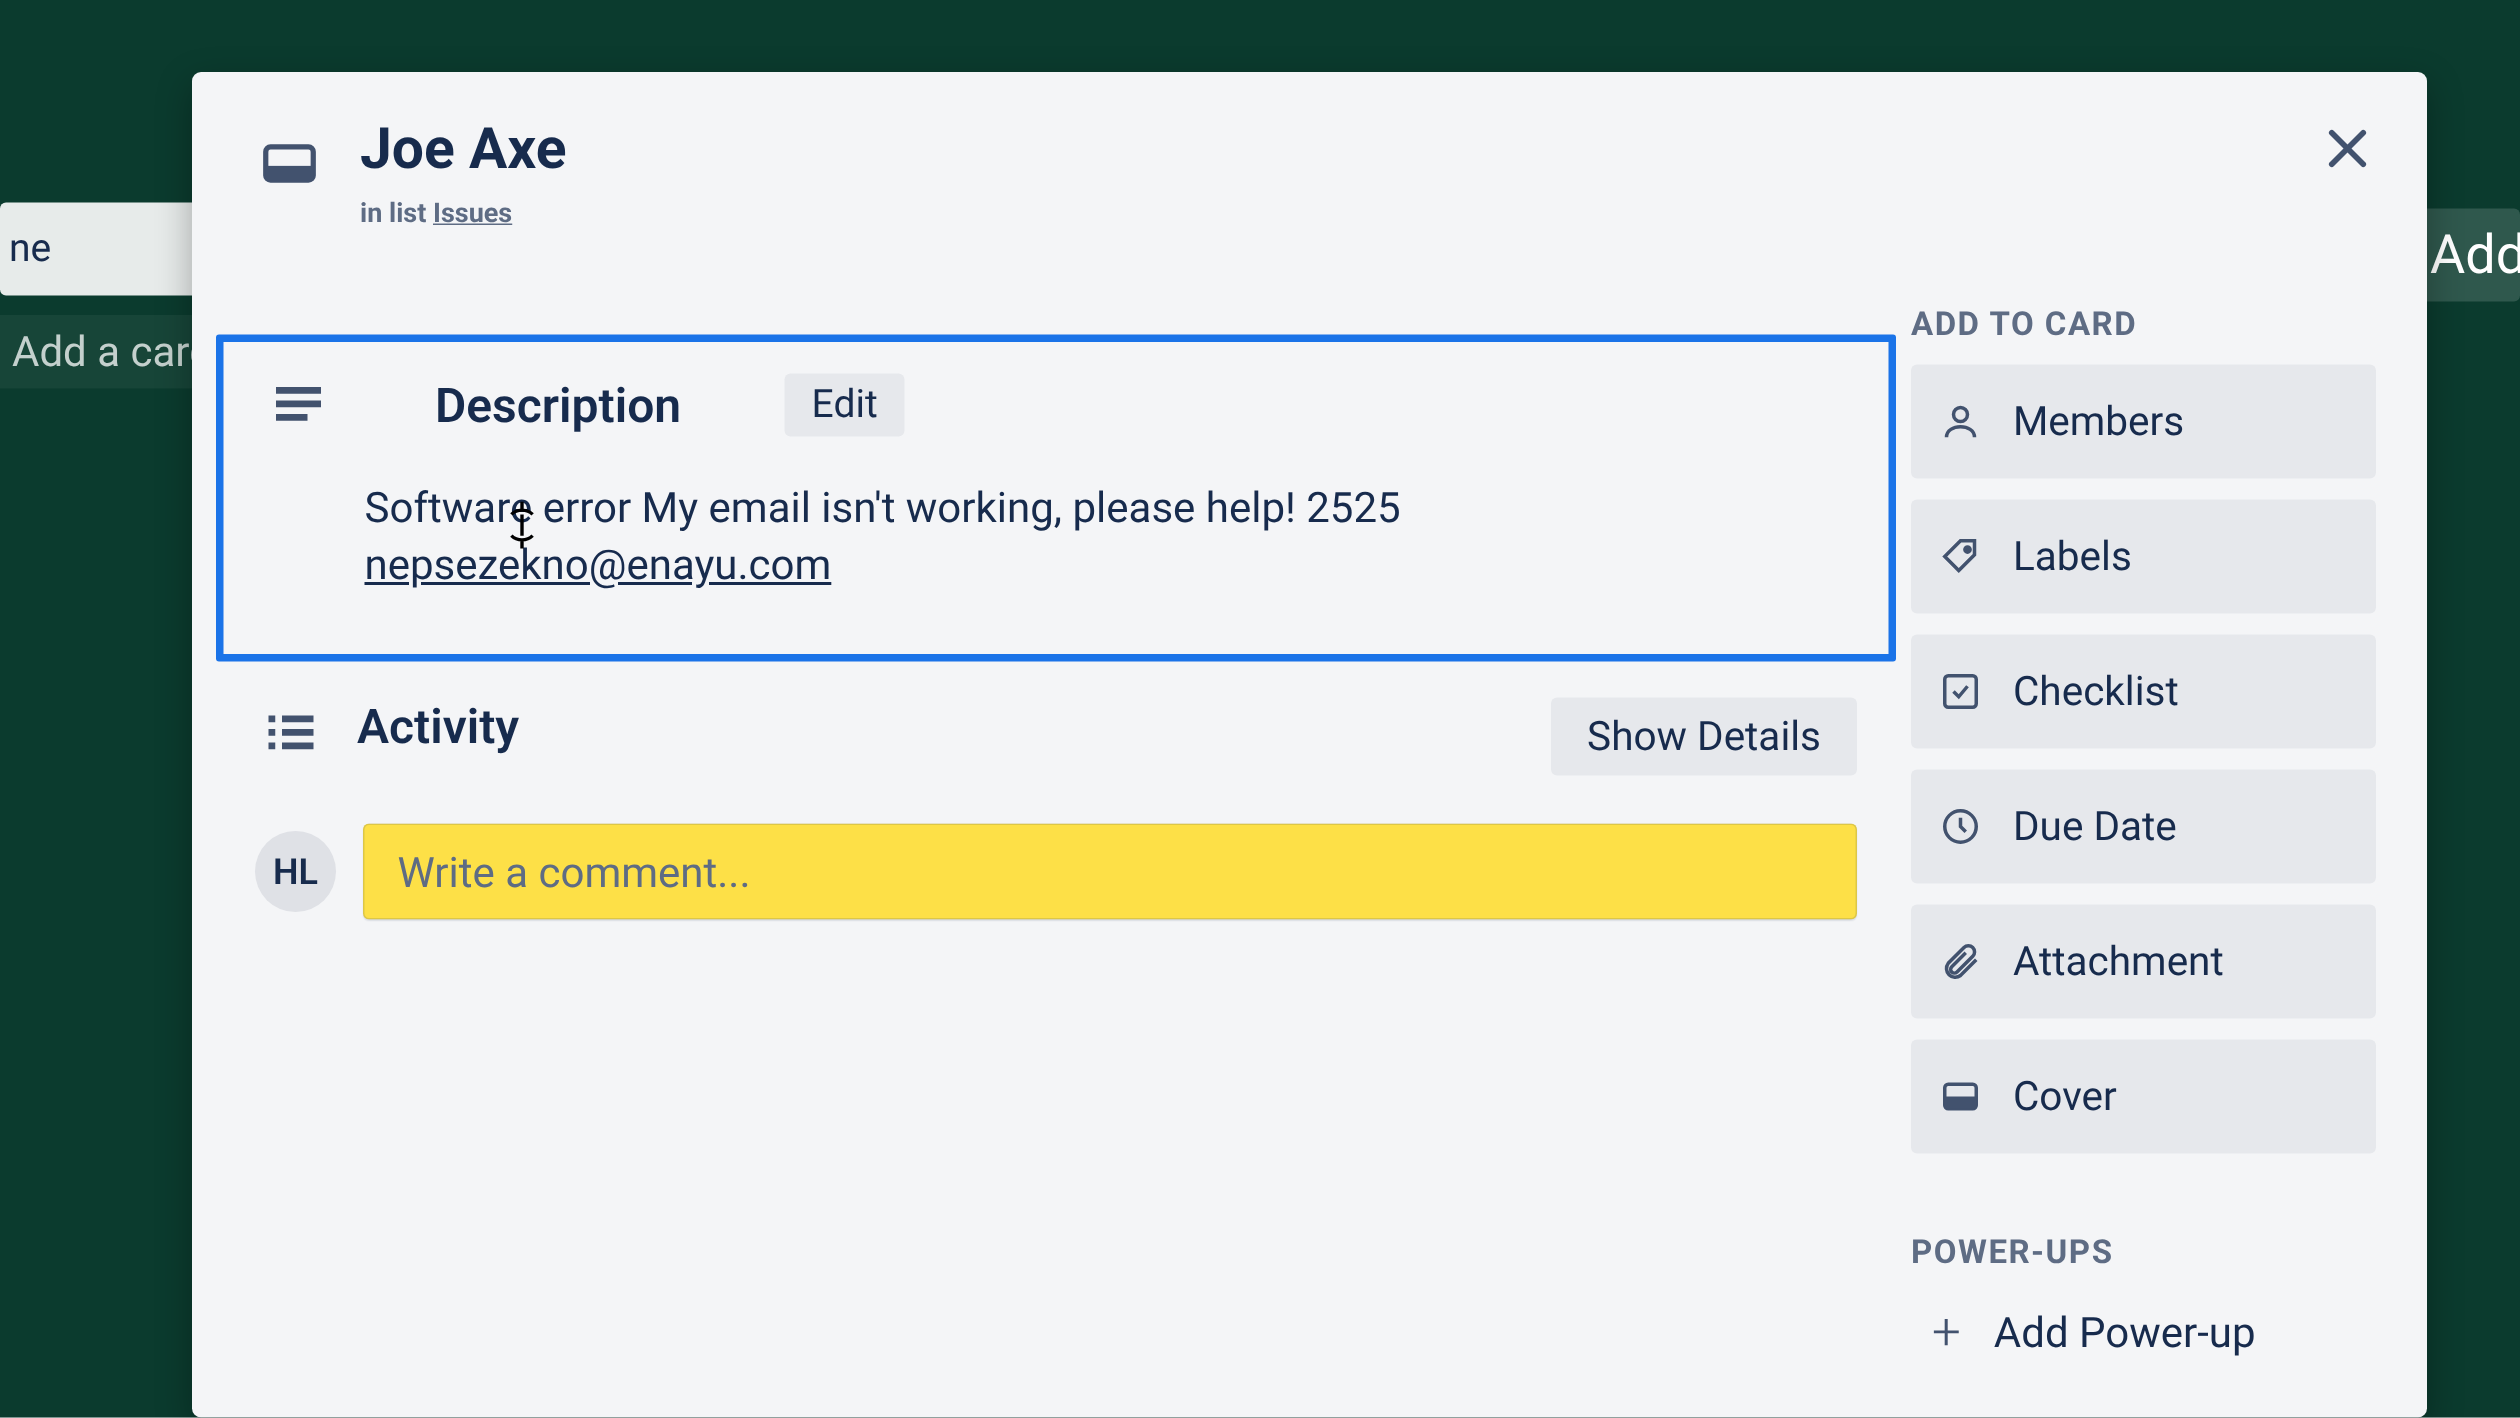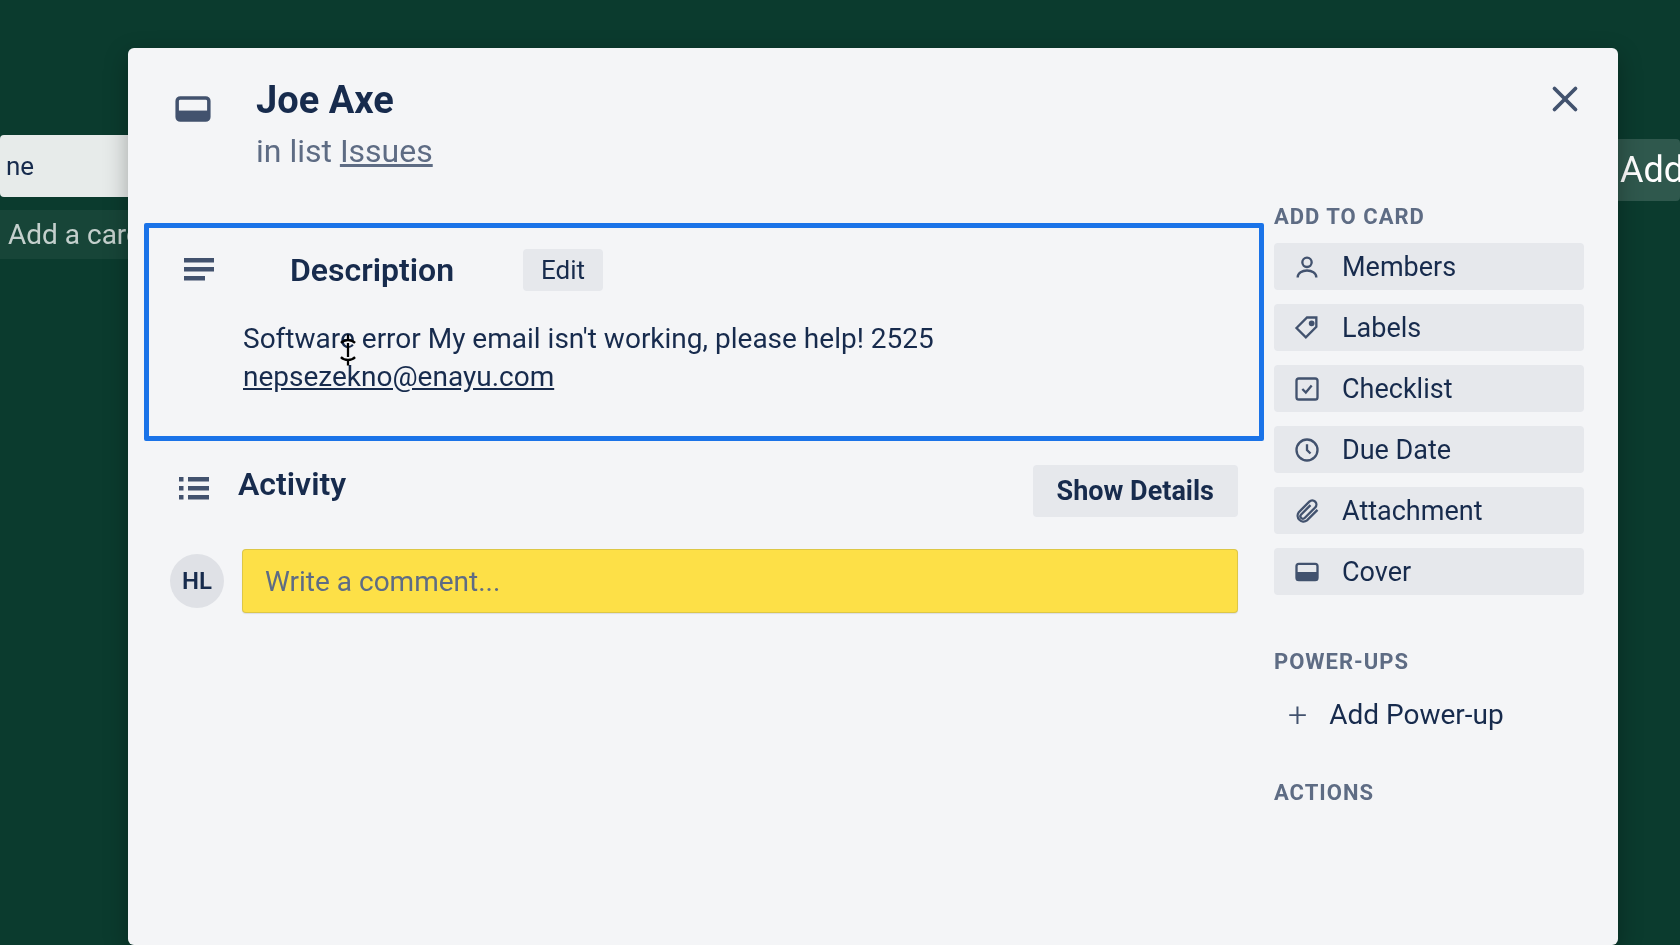--- a/index.html
+++ b/index.html
@@ -41,26 +41,26 @@
   .close-btn {
     position: absolute; top: 28px; right: 28px;
     width: 50px; height: 50px;
     cursor: pointer; color: #42526e;
     display: flex; align-items: center; justify-content: center;
   }
   .close-btn svg { width: 36px; height: 36px; }
 
   .card-header {
     position: absolute; left: 40px; top: 30px;
-    display: flex; align-items: flex-start; gap: 16px;
+    display: flex; align-items: flex-start;
   }
   .card-icon { width: 50px; height: 50px; color: #42526e; display:flex; align-items:center; justify-content:center; margin-right: 22px; margin-top: 6px;}
   .card-icon svg { width: 38px; height: 38px; }
   .card-title { font-size: 38px; font-weight: 700; color: #172b4d; }
-  .card-sub { margin-top: 10px; font-size: 32px; color: #5e6c84; }
+  .card-sub { margin-top: 10px; font-size: 18px; color: #5e6c84; font-weight: bold; }
   .card-sub a { color: #5e6c84; text-decoration: underline; }
 
   .main-col {
     position: absolute; left: 16px; top: 175px; width: 1120px;
   }
 
   .desc-block {
     border: 5px solid #1a73e8;
     border-radius: 2px;
     padding: 18px 26px 40px 26px;
@@ -69,21 +69,21 @@
   .desc-head { display: flex; align-items: center; gap: 47px; }
   .desc-icon { width: 48px; height: 48px; color: #42526e; display:flex; align-items:center; justify-content:center; margin-right: 20px;}
   .desc-icon svg { width: 36px; height: 36px; }
   .desc-title { font-size: 32px; font-weight: 600; color: #172b4d; margin-right: 22px; }
   .edit-btn { background: rgba(9,30,66,0.06); color: #172b4d; font-size: 26px; padding: 6px 18px; border-radius: 4px; cursor:pointer; }
   .desc-body { margin-left: 68px; margin-top: 26px; font-size: 28px; color: #172b4d; line-height: 1.35; }
   .desc-body a { color: #172b4d; text-decoration: underline; }
 
   .activity-block { margin-top: 24px; padding: 0 26px; }
   .activity-head { display: flex; align-items: flex-start; }
-  .show-details { margin-left: auto; background: rgba(9,30,66,0.06); color: #172b4d; font-size: 27px; padding: 10px 24px; border-radius: 4px; cursor:pointer;font-weight:bold;}
+  .show-details { margin-left: auto; background: rgba(9,30,66,0.06); color: #172b4d; font-size: 27px; padding: 10px 24px; border-radius: 4px; cursor:pointer;}
   .comment-row { display: flex; align-items: center; margin-top: 32px; }
   .avatar { width: 54px; height: 54px; border-radius: 50%; background: #dfe1e6; color: #172b4d; font-size: 24px; font-weight: 600; display:flex; align-items:center; justify-content:center; margin-right: 18px;}
   .comment-input {
     flex: 1; background: #fde047; border: 1px solid rgba(9,30,66,0.13); border-radius: 4px;
     height: 64px; line-height: 64px; padding: 0 22px; font-size: 28px; color: #5e6c84;
     box-shadow: 0 1px 1px rgba(9,30,66,0.1);
   }
 
   
   .cursor-overlay {
@@ -91,21 +91,21 @@
     font-size: 36px; color: #111;
   }
 
   
   .side-col {
     position: absolute; right: 34px; top: 156px; width: 310px;
   }
   .side-heading { font-size: 22px; font-weight: 700; color: #5e6c84; letter-spacing: 1px; margin-bottom: 14px; text-transform: uppercase;}
   .side-btn {
     background: rgba(9,30,66,0.06); border-radius: 4px;
-    height: 47px; display:flex; align-items:center; padding: 0 16px;
+    height: 76px; display:flex; align-items:center; padding: 0 16px;
     font-size: 27px; color: #172b4d; margin-bottom: 14px; cursor:pointer;
   }
   .side-btn .si { width: 34px; height: 34px; margin-right: 18px; color:#42526e; display:flex; align-items:center; justify-content:center;}
   .side-btn .si svg { width: 28px; height: 28px; }
   .plus-row { display:flex; align-items:center; padding: 6px 14px; font-size: 28px; color:#172b4d; cursor:pointer;}
   .plus-row .pi { font-size: 34px; margin-right: 22px; color:#42526e; font-weight:300;}
   .section-gap { height: 40px; }
 </style>
 </head>
 <body>

